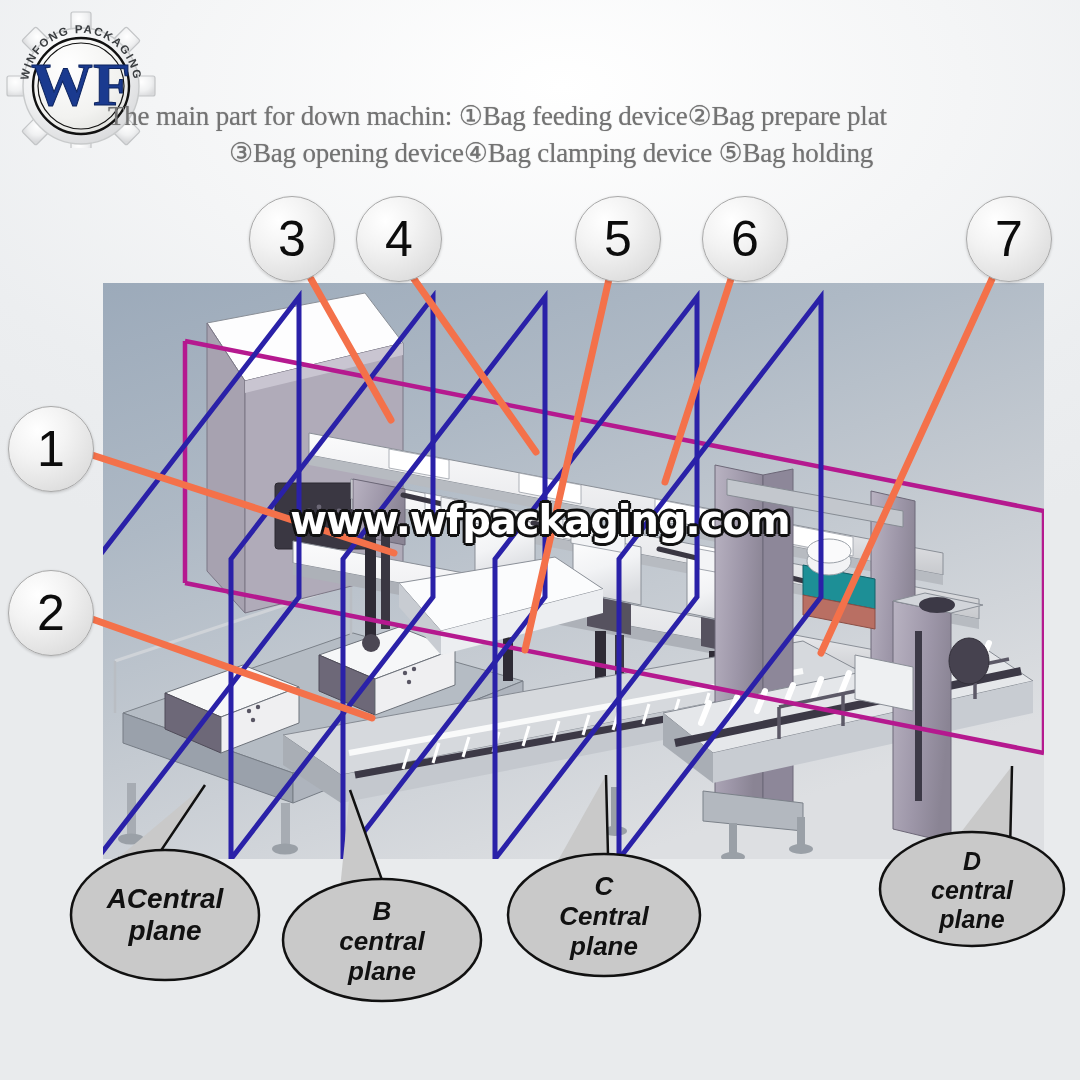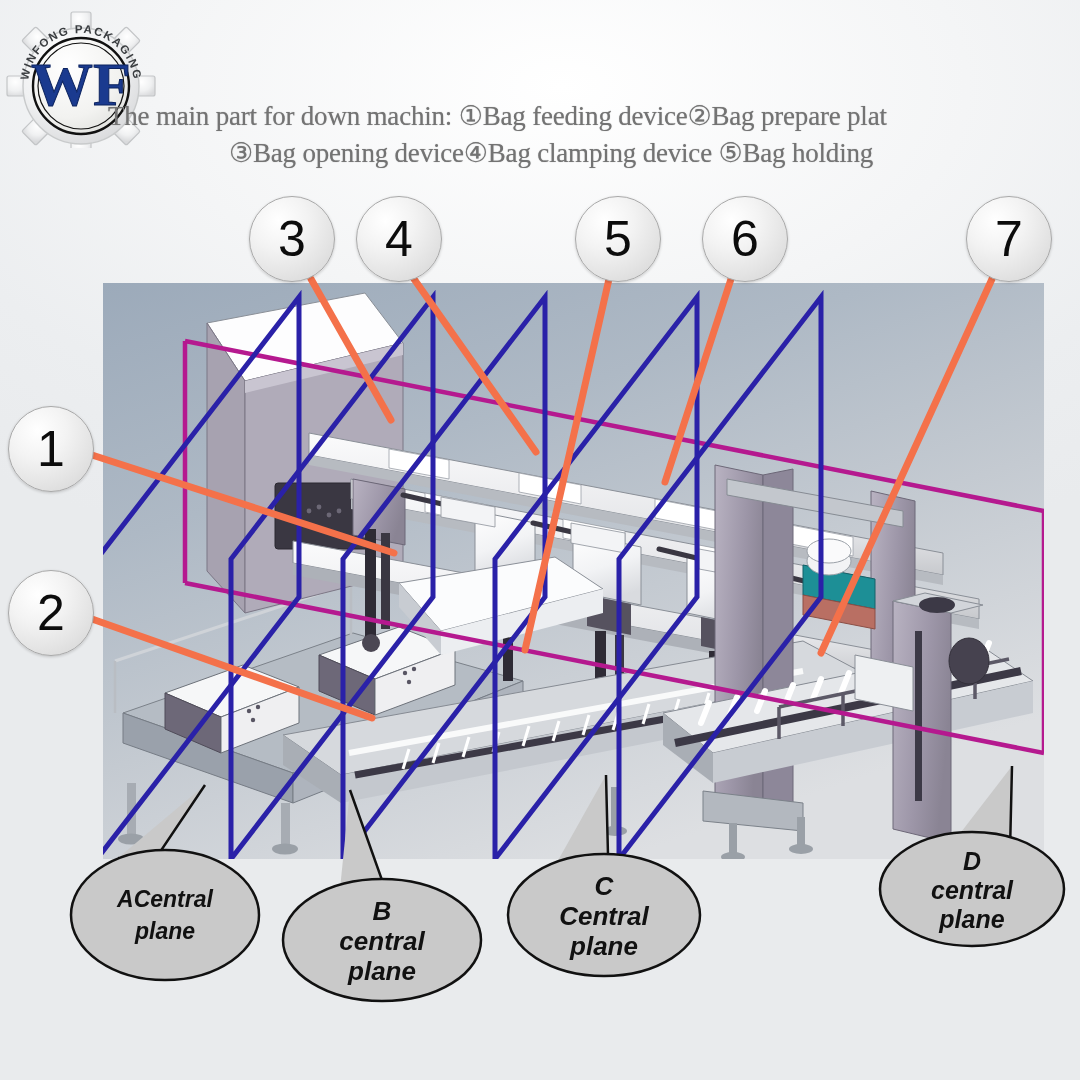--- a/index.html
+++ b/index.html
@@ -66,21 +66,21 @@
   }
 
   
   .callout{position:absolute;}
   .callout svg{display:block;overflow:visible;}
   .callout .ctext{
     position:absolute;left:0;top:0;width:100%;height:100%;
     display:flex;flex-direction:column;align-items:center;justify-content:center;
     font-family:"Liberation Sans", sans-serif;
     font-style:italic;font-weight:bold;
-    font-size:23px;line-height:32px;color:#111;
+    font-size:28px;line-height:32px;color:#111;
     text-align:center;pointer-events:none;
   }
   .callout .ctext span{display:block;}
 </style>
 </head>
 <body>
 
 <div id="stage">
 
   <div class="logo">
@@ -393,20 +393,21 @@
       <line x1="92" y1="455" x2="394" y2="553"></line>
       <line x1="92" y1="619" x2="372" y2="718"></line>
       <line x1="311" y1="279" x2="391" y2="420"></line>
       <line x1="414" y1="279" x2="536" y2="452"></line>
       <line x1="609" y1="279" x2="525" y2="650"></line>
       <line x1="731" y1="279" x2="665" y2="482"></line>
       <line x1="992" y1="279" x2="821" y2="653"></line>
     </g>
   </svg>
 
+  <div class="watermark">www.wfpackaging.com</div>
 
   <div class="numbub" style="left:8px;top:406px">
       <span>1</span>
     </div>
   <div class="numbub" style="left:8px;top:570px">
       <span>2</span>
     </div>
   <div class="numbub" style="left:249px;top:196px">
       <span>3</span>
     </div>

